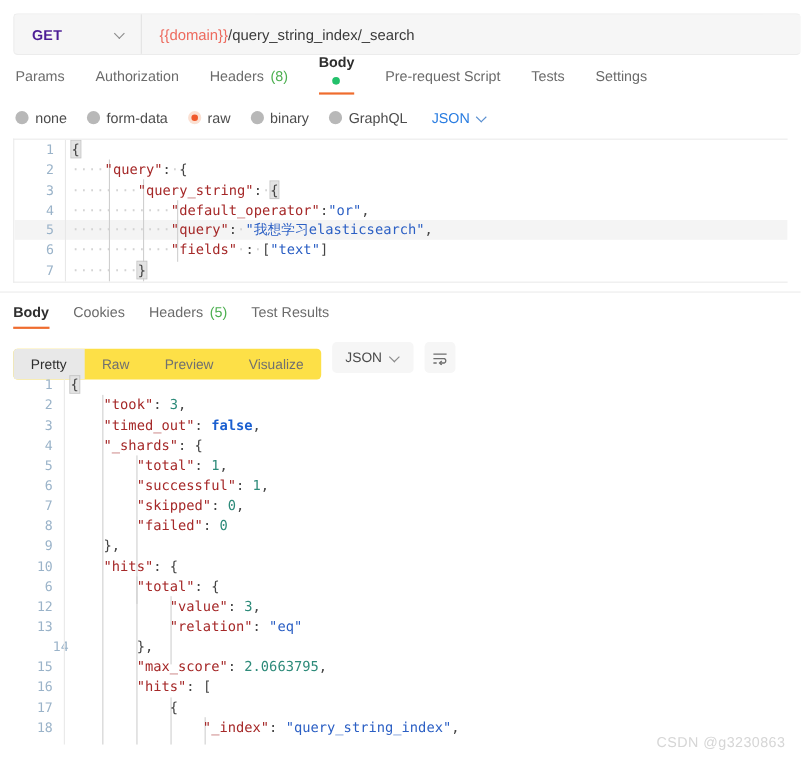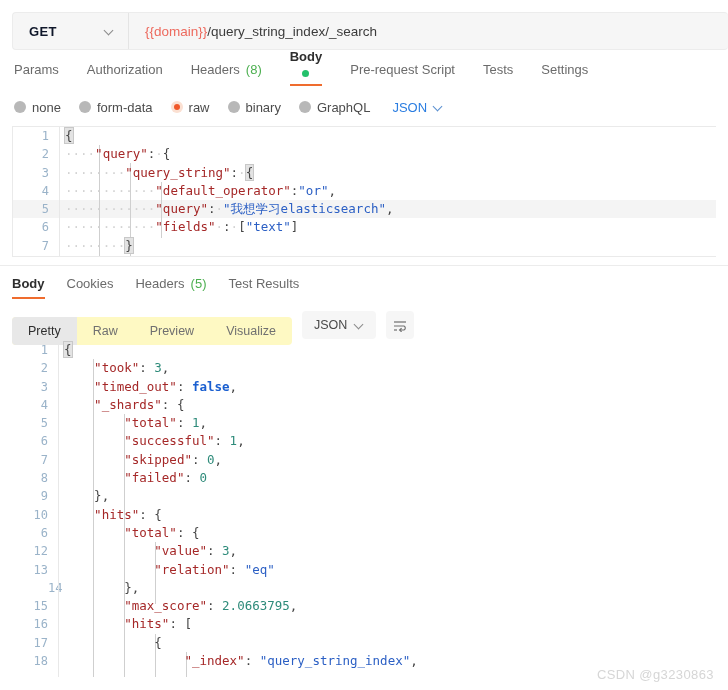--- a/index.html
+++ b/index.html
@@ -20,21 +20,21 @@
     border: 1px solid #ececec;
     border-radius: 4px;
     border-right: none;
     width: 716px;
   }
   .method-box {
     display: flex; align-items: center; justify-content: space-between;
     width: 116px; padding: 0 14px 0 16px;
     border-right: 1px solid #e4e4e4;
   }
-  .method-label { font-size: 13px; font-weight: bold; color: #0f172a; letter-spacing: .3px; }
+  .method-label { font-size: 13px; font-weight: bold; color: #4c1d95; letter-spacing: .3px; }
   .caret { width: 9px; height: 9px; display: inline-block; position: relative; }
   .caret::after {
     content: ""; position: absolute; left: 0; top: 0;
     width: 6px; height: 6px;
     border-right: 1.4px solid #8b8b8b; border-bottom: 1.4px solid #8b8b8b;
     transform: rotate(45deg);
   }
   .url-field {
     flex: 1; display: flex; align-items: center; padding-left: 16px;
     font-size: 13.5px; color: #3b3b3b;
@@ -132,21 +132,21 @@
   }
   .resp-tabs .rtab { font-size: 13px; padding-bottom: 8px; }
 
   
   .resp-toolbar {
     display: flex; align-items: center; gap: 10px;
     padding: 10px 0 0 12px;
     height: 42px;
   }
   .seg {
-    display: flex; background: #fef9c3; border-radius: 4px; overflow: hidden;
+    display: flex; background: #fde047; border-radius: 4px; overflow: hidden;
     height: 28px;
     margin-top: 12px;
   }
   .seg-item {
     display: flex; align-items: center; padding: 0 16px;
     font-size: 12.5px; color: #707070;
   }
   .seg-item.active { background: #e8e8e8; color: #2e2e2e; }
   .fmt-select {
     display: flex; align-items: center; gap: 8px;

